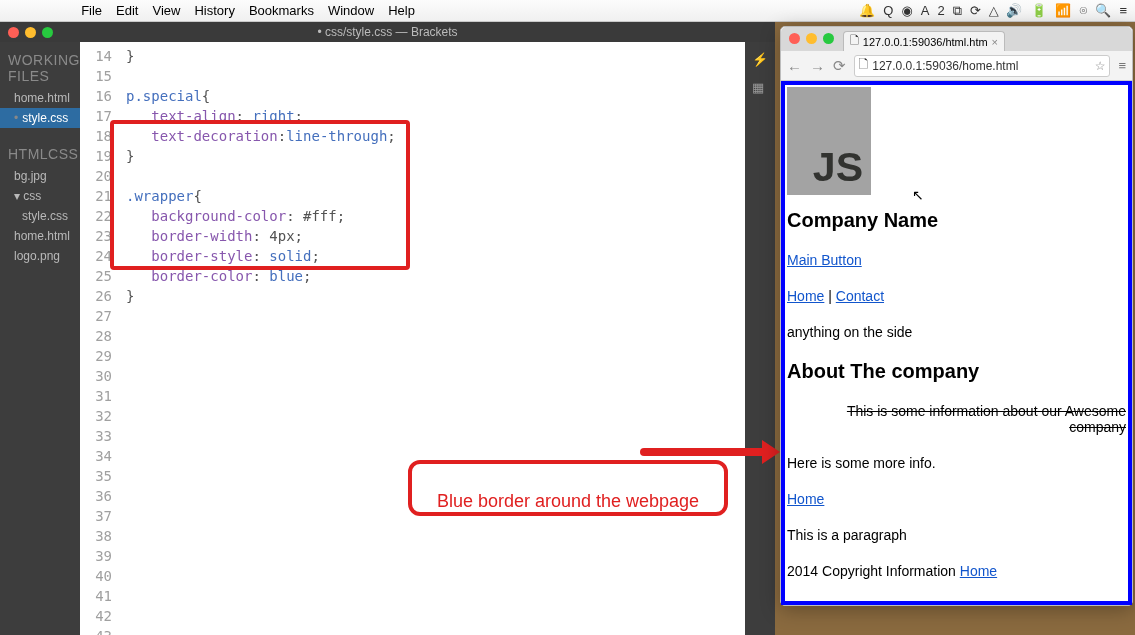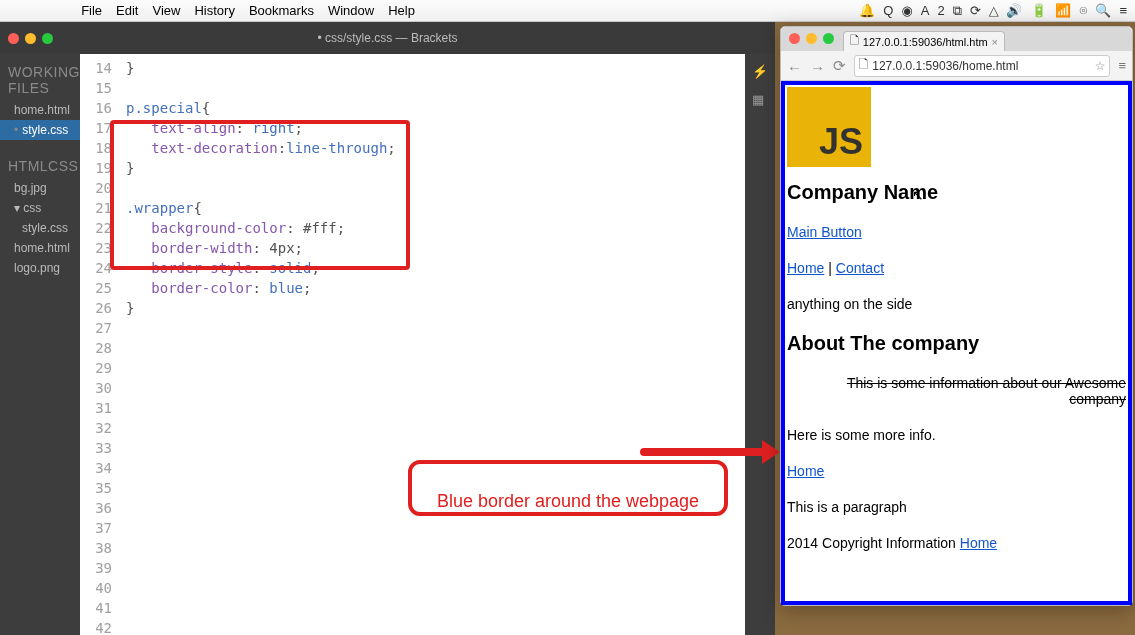--- a/index.html
+++ b/index.html
@@ -7,21 +7,21 @@
 
 
 .menubar { position:absolute; top:0; left:0; right:0; height:22px; background:linear-gradient(#fcfcfc,#f0f0f0); border-bottom:1px solid #c9c9c9; display:flex; align-items:center; padding:0 8px; font-size:13px; }
 .menubar .apple { font-size:14px; margin-right:10px; }
 .menubar .app { font-weight:bold; margin-right:14px;margin-top:43px; }
 .menubar .mi { margin-right:14px; }
 .menubar .tray { margin-left:auto; display:flex; gap:8px; font-size:13px; color:#333; }
 
 
 .brackets { position:absolute; top:22px; left:0; width:775px; height:613px; background:#fff; display:flex; flex-direction:column; }
-.brackets-titlebar { height:32px; background:#3a3a3a; display:flex; align-items:center; padding:0 8px; color:#bbb; font-size:12px; position:relative; }
+.brackets-titlebar { height:20px; background:#3a3a3a; display:flex; align-items:center; padding:0 8px; color:#bbb; font-size:12px; position:relative; }
 .traffic { display:flex; gap:6px; }
 .tl { width:11px; height:11px; border-radius:50%; }
 .tl.r{background:#ff5f56}.tl.y{background:#ffbd2e}.tl.g{background:#27c93f}
 .brackets-titlebar .title { position:absolute; left:50%; transform:translateX(-50%); }
 .brackets-body { flex:1; display:flex; min-height:0; }
 .sidebar { width:80px; background:#3d3d3d; color:#b9b9b9; font-size:12px; padding-top:6px; }
 .side-h { padding:4px 8px; color:#8a8a8a; font-size:14px; text-transform:uppercase; letter-spacing:.5px; }
 .side-item { padding:3px 8px 3px 14px; white-space:nowrap; overflow:hidden; }
 .side-item.active { background:#2d6ca2; color:#fff; }
 .side-item .dot { color:#888; margin-right:4px; }
@@ -52,21 +52,21 @@
 .chrome-tabs .traffic{position:absolute; left:8px; top:6px;}
 .tab { margin-left:56px; background:#f3f3f3; border:1px solid #bbb; border-bottom:none; border-radius:4px 4px 0 0; height:20px; display:flex; align-items:center; padding:0 6px; font-size:11px; gap:4px; max-width:180px; overflow:hidden;}
 .tab .x{color:#888; font-size:11px;}
 .chrome-toolbar { height:30px; background:#f3f3f3; border-bottom:1px solid #ccc; display:flex; align-items:center; padding:0 6px; gap:8px; }
 .chrome-toolbar .nav { color:#888; font-size:15px; }
 .urlbox { flex:1; height:22px; border:1px solid #ccc; border-radius:3px; background:#fff; display:flex; align-items:center; padding:0 4px; font-size:12px; color:#333; gap:4px;}
 .urlbox .star{margin-left:auto; color:#888;}
 .menu-btn{color:#777;}
 .chrome-viewport { flex:1; overflow:hidden; background:#fff; }
 .wrapper-preview { border:4px solid blue; background:#fff; padding:2px; font-family:"Helvetica Neue",Arial,sans-serif; min-height:100%; }
-.logo-js { width:84px; height:80px; background:#eab308; display:flex; align-items:flex-end; justify-content:flex-end; font-size:36px; font-weight:bold; padding:4px 8px; color:#323330; margin-bottom:14px;}
+.logo-js { width:84px; height:108px; background:#a3a3a3; display:flex; align-items:flex-end; justify-content:flex-end; font-size:41px; font-weight:bold; padding:4px 8px; color:#323330; margin-bottom:14px;}
 .wrapper-preview h1 { font-size:20px; font-weight:bold; margin:6px 0 14px; }
 .wrapper-preview a { color:#1155cc; text-decoration:underline; }
 .wrapper-preview p { font-size:14px; margin:20px 0; }
 .wrapper-preview h2 { font-size:20px; font-weight:bold; margin:20px 0 12px;}
 .special { text-align:right; text-decoration:line-through; font-size:13px; }
 
 .cursor { position:absolute; top:187px; left:912px; font-size:14px; color:#000; pointer-events:none; }
 </style>
 </head>
 <body>

